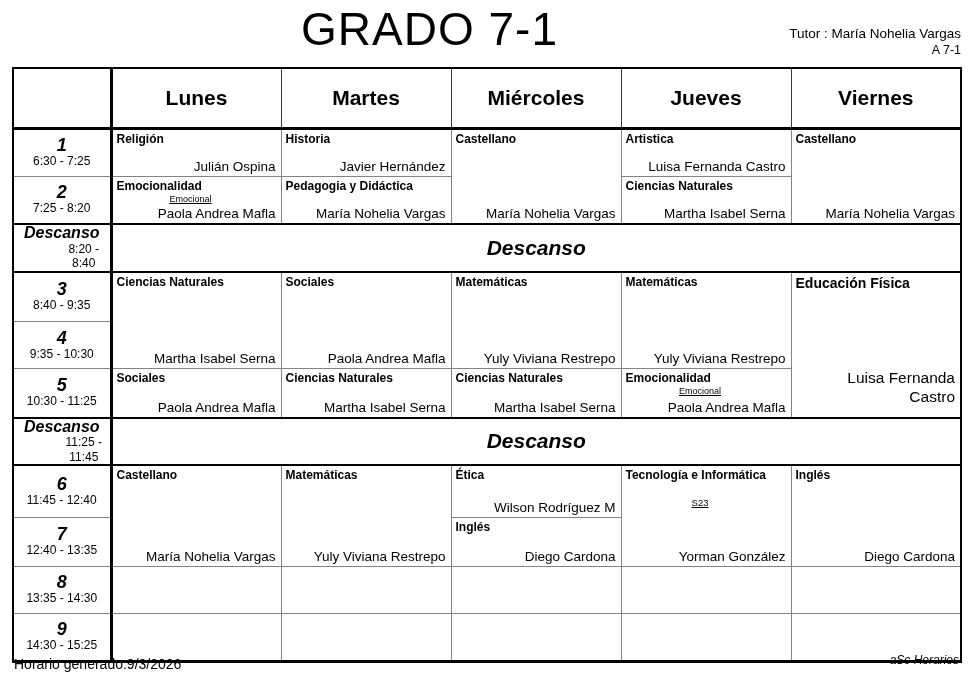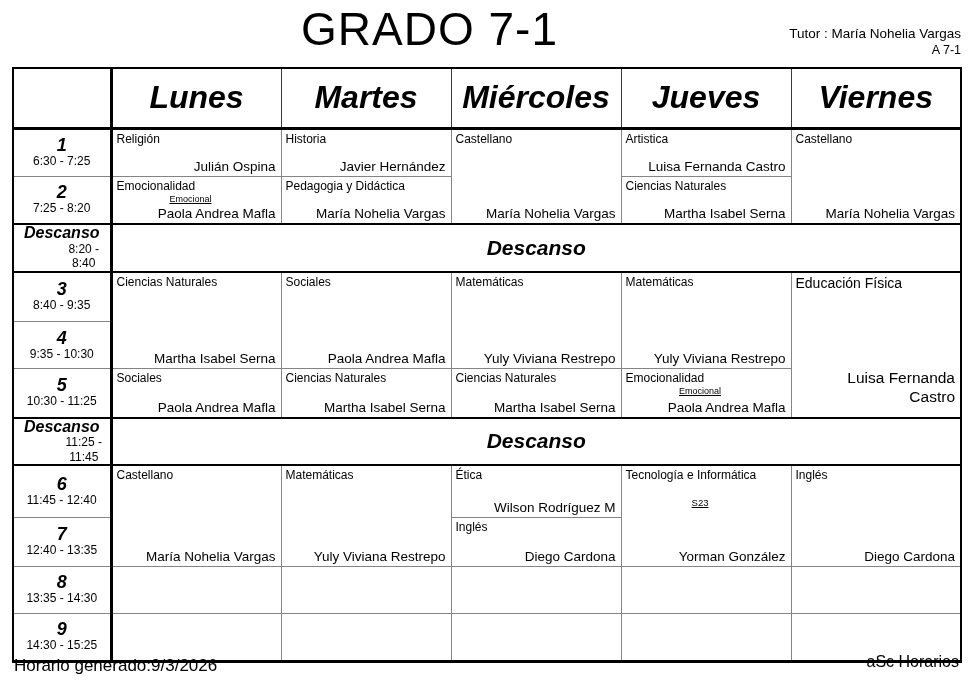--- a/index.html
+++ b/index.html
@@ -34,66 +34,66 @@
     border-bottom: 3px solid #000;
   }
   td, th { border: 1px solid #848484; padding: 0; vertical-align: top; overflow: hidden; }
   col.c-time { width: 98px; }
   col.c-day  { width: 170px; }
 
   th.day {
     border: 1px solid #3a3a3a;
     border-top: 2.5px solid #000;
     border-bottom: 3px solid #000;
-    font-style: italic; font-weight: bold; font-size: 32px;
+    font-weight: bold; font-size: 21px;
     text-align: center; vertical-align: middle; margin-top: 20px;
   }
   .corner { border-bottom: 3px solid #000; border-right: 3px solid #000; }
 
   td.tcol { border-right: 3px solid #000; vertical-align: middle; }
   .tcell { display: flex; flex-direction: column; align-items: center; justify-content: center; height: 100%; }
   .pnum { font-weight: bold; font-style: italic; font-size: 18px; line-height: 1.05; }
   .ptime { font-size: 12px; line-height: 1.15; }
   .brk-name { font-weight: bold; font-style: italic; font-size: 16px; line-height: 1.05; }
   .brk-time { font-size: 12px; line-height: 1.2; margin-left: 44px; }
 
   tr.brk td { border-top: 2px solid #000; border-bottom: 2px solid #000; text-align: center; }
   td.break-banner { vertical-align: middle; text-align: center; }
   .banner-text { font-weight: bold; font-style: italic; font-size: 21px; }
 
   tr.pm-first td { border-top: 1.5px solid #000; }
 
   td.cell { position: relative; }
   .subject {
-    font-weight: normal; font-size: 12px; line-height: 1.1;
+    font-weight: bold; font-size: 12px; line-height: 1.1;
     padding: 3px 4px 0 4px; text-align: left;
   }
   .room {
     font-size: 9px; text-decoration: underline;
     padding: 2px 16px 0 4px; text-align: center; line-height: 1.1;
   }
   .teacher {
     position: absolute; right: 5px; bottom: 2px;
     font-size: 13.5px; white-space: nowrap;
   }
   td.cell-pe .subject { font-size: 14px; }
   td.cell-pe .teacher {
     font-size: 15.5px; white-space: normal; width: 130px;
     text-align: right; bottom: 10px; line-height: 1.25;
   }
   td.cell-tech .room { margin-top: 14px; font-size: 9.5px; }
 
   .footer-left {
     position: absolute; left: 14px; top: 656px;
-    font-size: 17px;
+    font-size: 14px;
     text-align: right;
   }
   .footer-right {
     position: absolute; right: 14px; top: 653px;
-    font-size: 16px; 
+    font-size: 12px; font-style: italic;
   }
 </style>
 </head>
 <body>
 
 <div class="page">
 
   <div class="title">GRADO 7-1</div>
   <div class="tutor-block">
     <div class="tutor-line">Tutor : María Nohelia Vargas</div>

